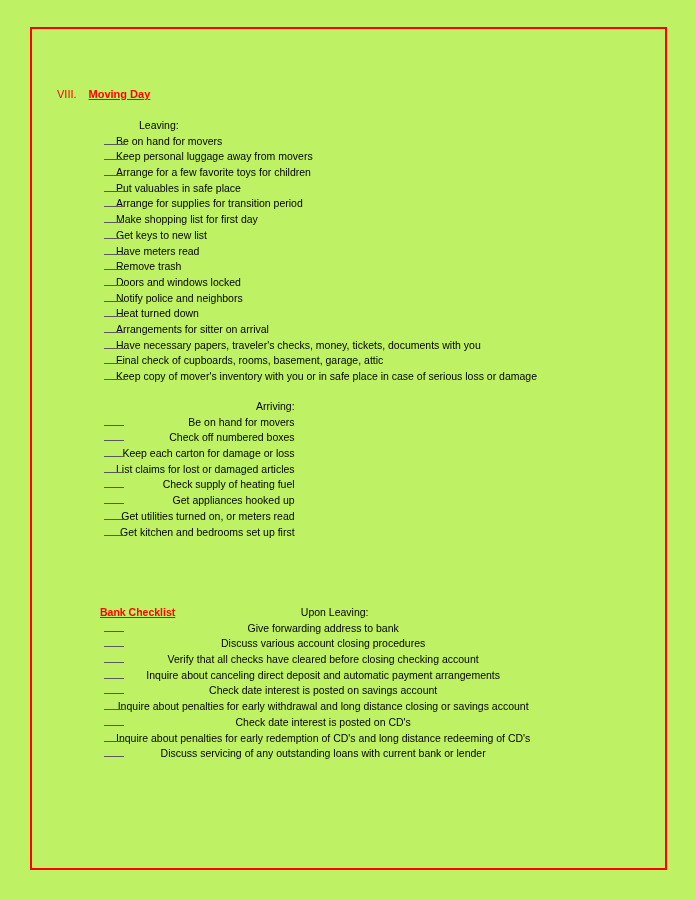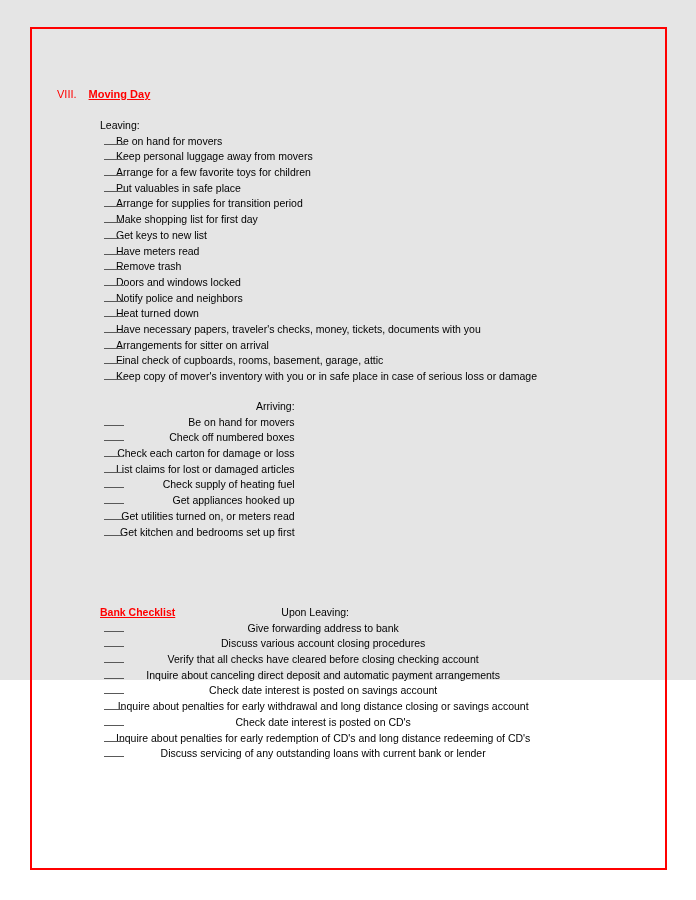--- a/index.html
+++ b/index.html
@@ -11,22 +11,22 @@
   body {
     width: 696px;
     height: 900px;
     font-family: "Liberation Sans", sans-serif;
     -webkit-font-smoothing: antialiased;
   }
 
   #page {
     position: relative;
     width: 696px;
-    height: 680px;
-    background: #e5e5e5;
+    height: 900px;
+    background: #bef264;
     box-sizing: border-box;
   }
 
   
   #page-border {
     position: absolute;
     left: 30px;
     top: 27px;
     width: 637px;
     height: 843px;
@@ -65,20 +65,21 @@
     text-decoration: underline;
     color: #ff0000;
   }
 
   
   .group-label {
     font-size: 10.5px;
     line-height: 15.7px;
     color: #000000;
     white-space: nowrap;
+    margin-left: 39px;
   }
 
   
   .red-heading {
     font-size: 10.5px;
     line-height: 15.7px;
     font-weight: bold;
     text-decoration: underline;
     color: #ff0000;
     white-space: nowrap;
@@ -144,33 +145,33 @@
           <li class="check-item"><span class="blank-line"></span><span class="item-text">Arrange for a few favorite toys for children</span></li>
           <li class="check-item"><span class="blank-line"></span><span class="item-text">Put valuables in safe place</span></li>
           <li class="check-item"><span class="blank-line"></span><span class="item-text">Arrange for supplies for transition period</span></li>
           <li class="check-item"><span class="blank-line"></span><span class="item-text">Make shopping list for first day</span></li>
           <li class="check-item"><span class="blank-line"></span><span class="item-text">Get keys to new list</span></li>
           <li class="check-item"><span class="blank-line"></span><span class="item-text">Have meters read</span></li>
           <li class="check-item"><span class="blank-line"></span><span class="item-text">Remove trash</span></li>
           <li class="check-item"><span class="blank-line"></span><span class="item-text">Doors and windows locked</span></li>
           <li class="check-item"><span class="blank-line"></span><span class="item-text">Notify police and neighbors</span></li>
           <li class="check-item"><span class="blank-line"></span><span class="item-text">Heat turned down</span></li>
+          <li class="check-item"><span class="blank-line"></span><span class="item-text">Arrangements for sitter on arrival</span></li>
           <li class="check-item"><span class="blank-line"></span><span class="item-text">Have necessary papers, traveler's checks, money, tickets, documents with you</span></li>
-          <li class="check-item"><span class="blank-line"></span><span class="item-text">Arrangements for sitter on arrival</span></li>
           <li class="check-item"><span class="blank-line"></span><span class="item-text">Final check of cupboards, rooms, basement, garage, attic</span></li>
           <li class="check-item"><span class="blank-line"></span><span class="item-text">Keep copy of mover's inventory with you or in safe place in case of serious loss or damage</span></li>
         </ul>
     </div>
 
     <div class="block" id="block-arriving">
       <div class="group-label">Arriving:</div>
       <ul class="check-list" id="list-arriving">
           <li class="check-item"><span class="blank-line"></span><span class="item-text">Be on hand for movers</span></li>
           <li class="check-item"><span class="blank-line"></span><span class="item-text">Check off numbered boxes</span></li>
-          <li class="check-item"><span class="blank-line"></span><span class="item-text">Check each carton for damage or loss</span></li>
+          <li class="check-item"><span class="blank-line"></span><span class="item-text">Keep each carton for damage or loss</span></li>
           <li class="check-item"><span class="blank-line"></span><span class="item-text">List claims for lost or damaged articles</span></li>
           <li class="check-item"><span class="blank-line"></span><span class="item-text">Check supply of heating fuel</span></li>
           <li class="check-item"><span class="blank-line"></span><span class="item-text">Get appliances hooked up</span></li>
           <li class="check-item"><span class="blank-line"></span><span class="item-text">Get utilities turned on, or meters read</span></li>
           <li class="check-item"><span class="blank-line"></span><span class="item-text">Get kitchen and bedrooms set up first</span></li>
         </ul>
     </div>
 
     <div class="block" id="block-bank-head">
       <div class="red-heading">Bank Checklist</div>

